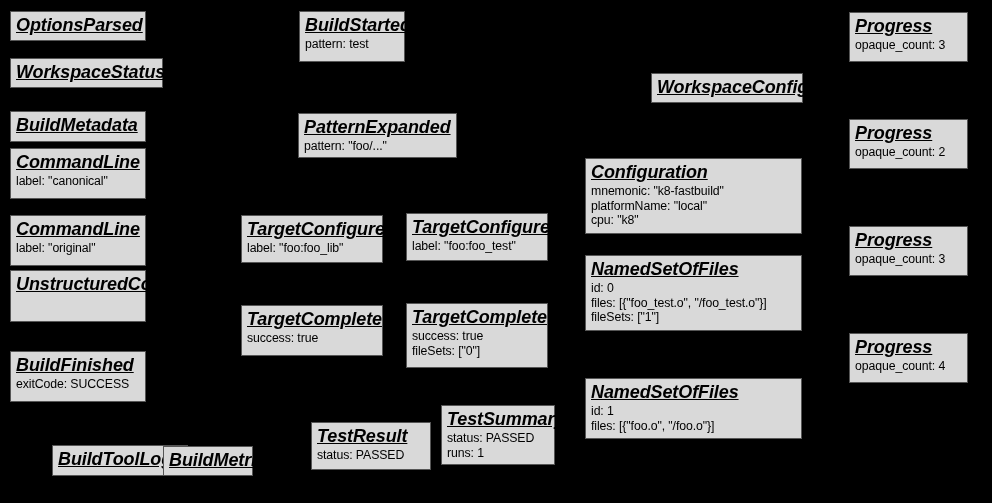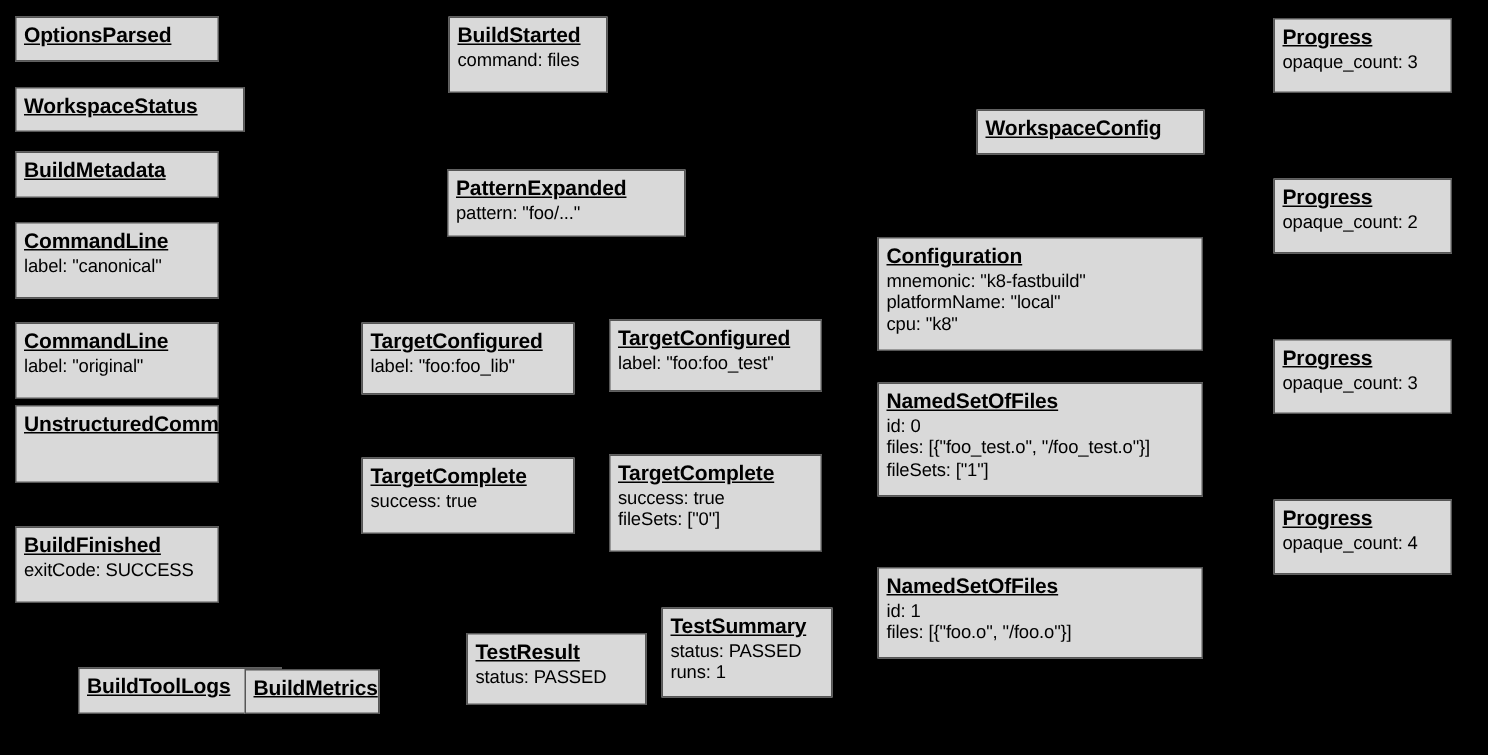--- a/index.html
+++ b/index.html
@@ -19,25 +19,26 @@
     position: absolute;
     box-sizing: border-box;
     background: #d9d9d9;
     border: 1px solid #565656;
     padding: 3px 5px 4px 5px;
     color: #000000;
     line-height: 1.18;
   }
   .node-title {
     display: block;
-    font-size: 14px;
+    font-size: 18px;
     font-weight: bold;
     text-decoration: underline;
     letter-spacing: -0.1px;
     white-space: nowrap;
+    font-style: italic;
   }
   .node-title.wrap {
     white-space: normal;
   }
   .node-fields {
     display: block;
     margin-top: 1px;
   }
   .node-field {
     display: block;
@@ -50,21 +51,21 @@
 </head>
 <body>
 
 <div id="canvas" style="background: rgb(0, 0, 0);">
     <div class="node" style="left: 10px; top: 11px; width: 136px; height: 30px; background: rgb(217, 217, 217); border-color: rgb(86, 86, 86); color: rgb(0, 0, 0);">
       <span class="node-title">OptionsParsed</span>
     </div>
     <div class="node" style="left: 10px; top: 58px; width: 153px; height: 30px; background: rgb(217, 217, 217); border-color: rgb(86, 86, 86); color: #000000;">
       <span class="node-title">WorkspaceStatus</span>
     </div>
-    <div class="node" style="left: 10px; top: 101px; width: 136px; height: 31px; background: rgb(217, 217, 217); border-color: rgb(86, 86, 86); color: rgb(0, 0, 0);">
+    <div class="node" style="left: 10px; top: 111px; width: 136px; height: 31px; background: rgb(217, 217, 217); border-color: rgb(86, 86, 86); color: rgb(0, 0, 0);">
       <span class="node-title">BuildMetadata</span>
     </div>
     <div class="node" style="left: 10px; top: 148px; width: 136px; height: 51px; background: rgb(217, 217, 217); border-color: rgb(86, 86, 86); color: rgb(0, 0, 0);">
       <span class="node-title">CommandLine</span>
       <span class="node-fields">
         <span class="node-field">label: "canonical"</span>
       </span>
     </div>
     <div class="node" style="left: 10px; top: 215px; width: 136px; height: 51px; background: rgb(217, 217, 217); border-color: rgb(86, 86, 86); color: rgb(0, 0, 0);">
       <span class="node-title">CommandLine</span>
@@ -83,21 +84,21 @@
     </div>
     <div class="node" style="left: 10px; top: 445px; width: 136px; height: 31px; background: rgb(217, 217, 217); border-color: rgb(86, 86, 86); color: rgb(0, 0, 0); margin-left: 42px;">
       <span class="node-title">BuildToolLogs</span>
     </div>
     <div class="node" style="left: 163px; top: 446px; width: 90px; height: 30px; background: rgb(217, 217, 217); border-color: rgb(86, 86, 86); color: rgb(0, 0, 0);">
       <span class="node-title">BuildMetrics</span>
     </div>
     <div class="node" style="left: 299px; top: 11px; width: 106px; height: 51px; background: rgb(217, 217, 217); border-color: rgb(86, 86, 86); color: rgb(0, 0, 0);">
       <span class="node-title">BuildStarted</span>
       <span class="node-fields">
-        <span class="node-field">command: files</span>
+        <span class="node-field">pattern: test</span>
       </span>
     </div>
     <div class="node" style="left: 298px; top: 113px; width: 159px; height: 45px; background: rgb(217, 217, 217); border-color: rgb(86, 86, 86); color: rgb(0, 0, 0);">
       <span class="node-title">PatternExpanded</span>
       <span class="node-fields">
         <span class="node-field">pattern: "foo/..."</span>
       </span>
     </div>
     <div class="node" style="left: 241px; top: 215px; width: 142px; height: 48px; background: rgb(217, 217, 217); border-color: rgb(86, 86, 86); color: rgb(0, 0, 0);">
       <span class="node-title">TargetConfigured</span>

